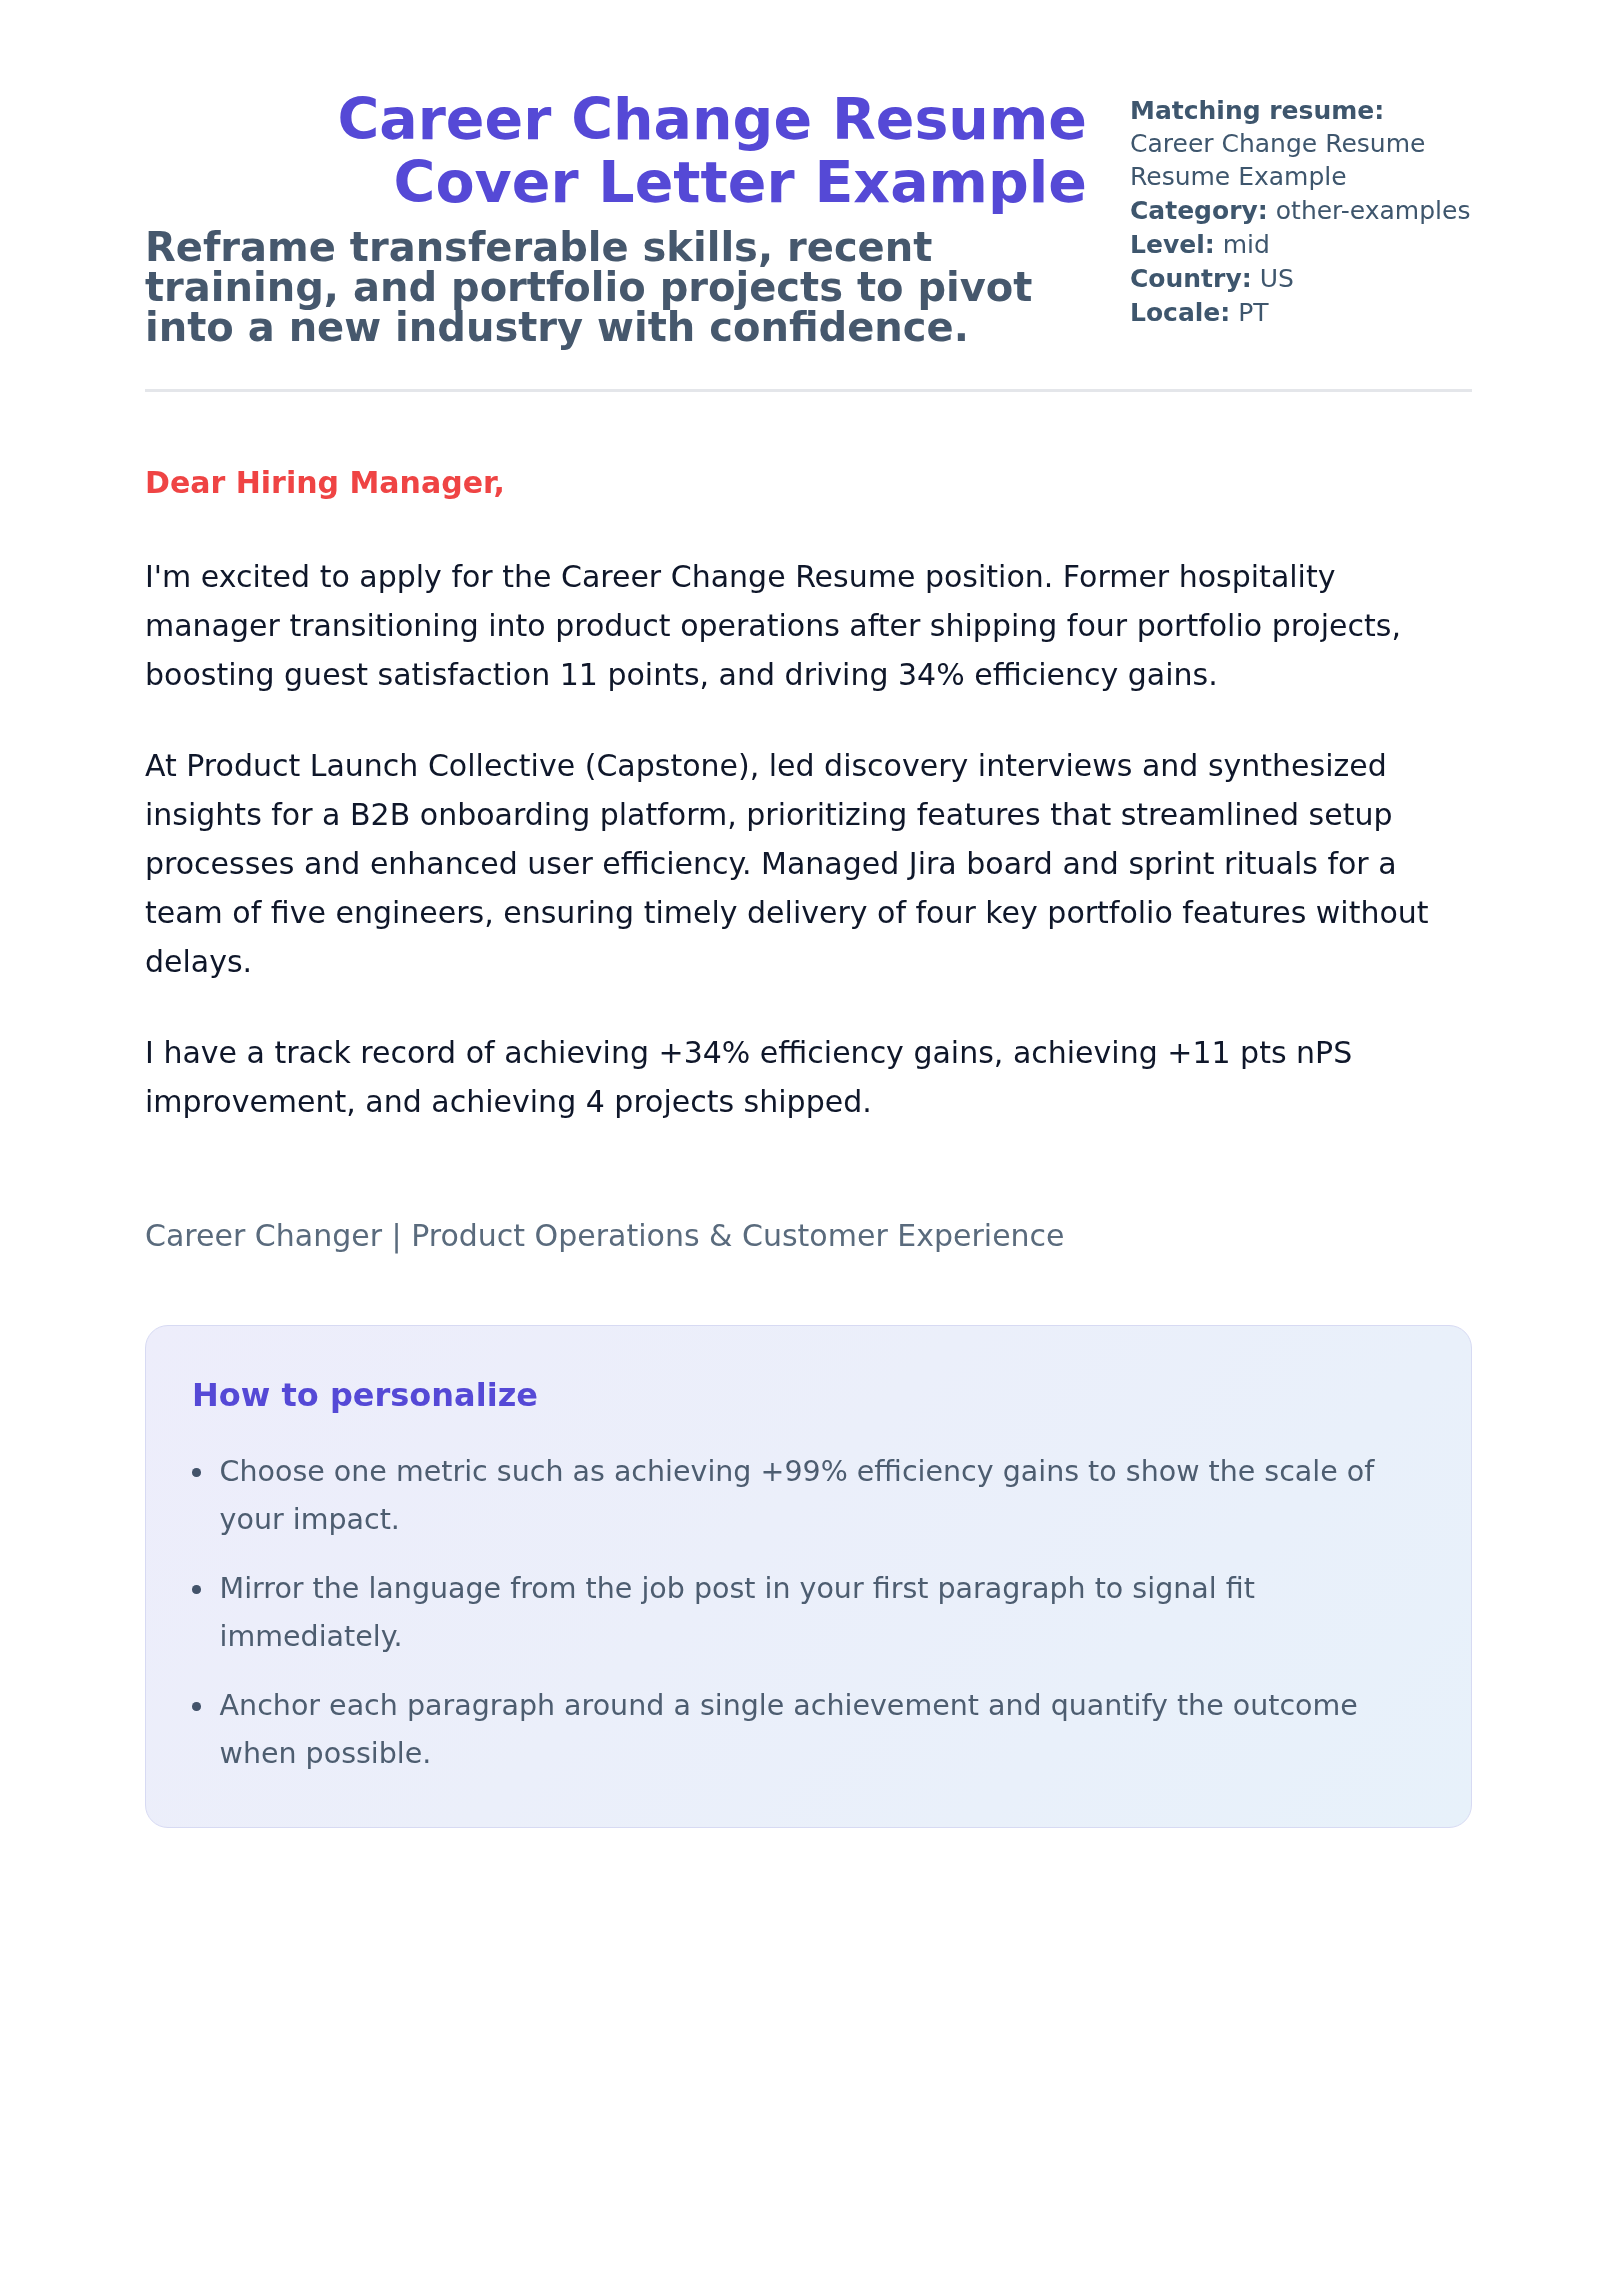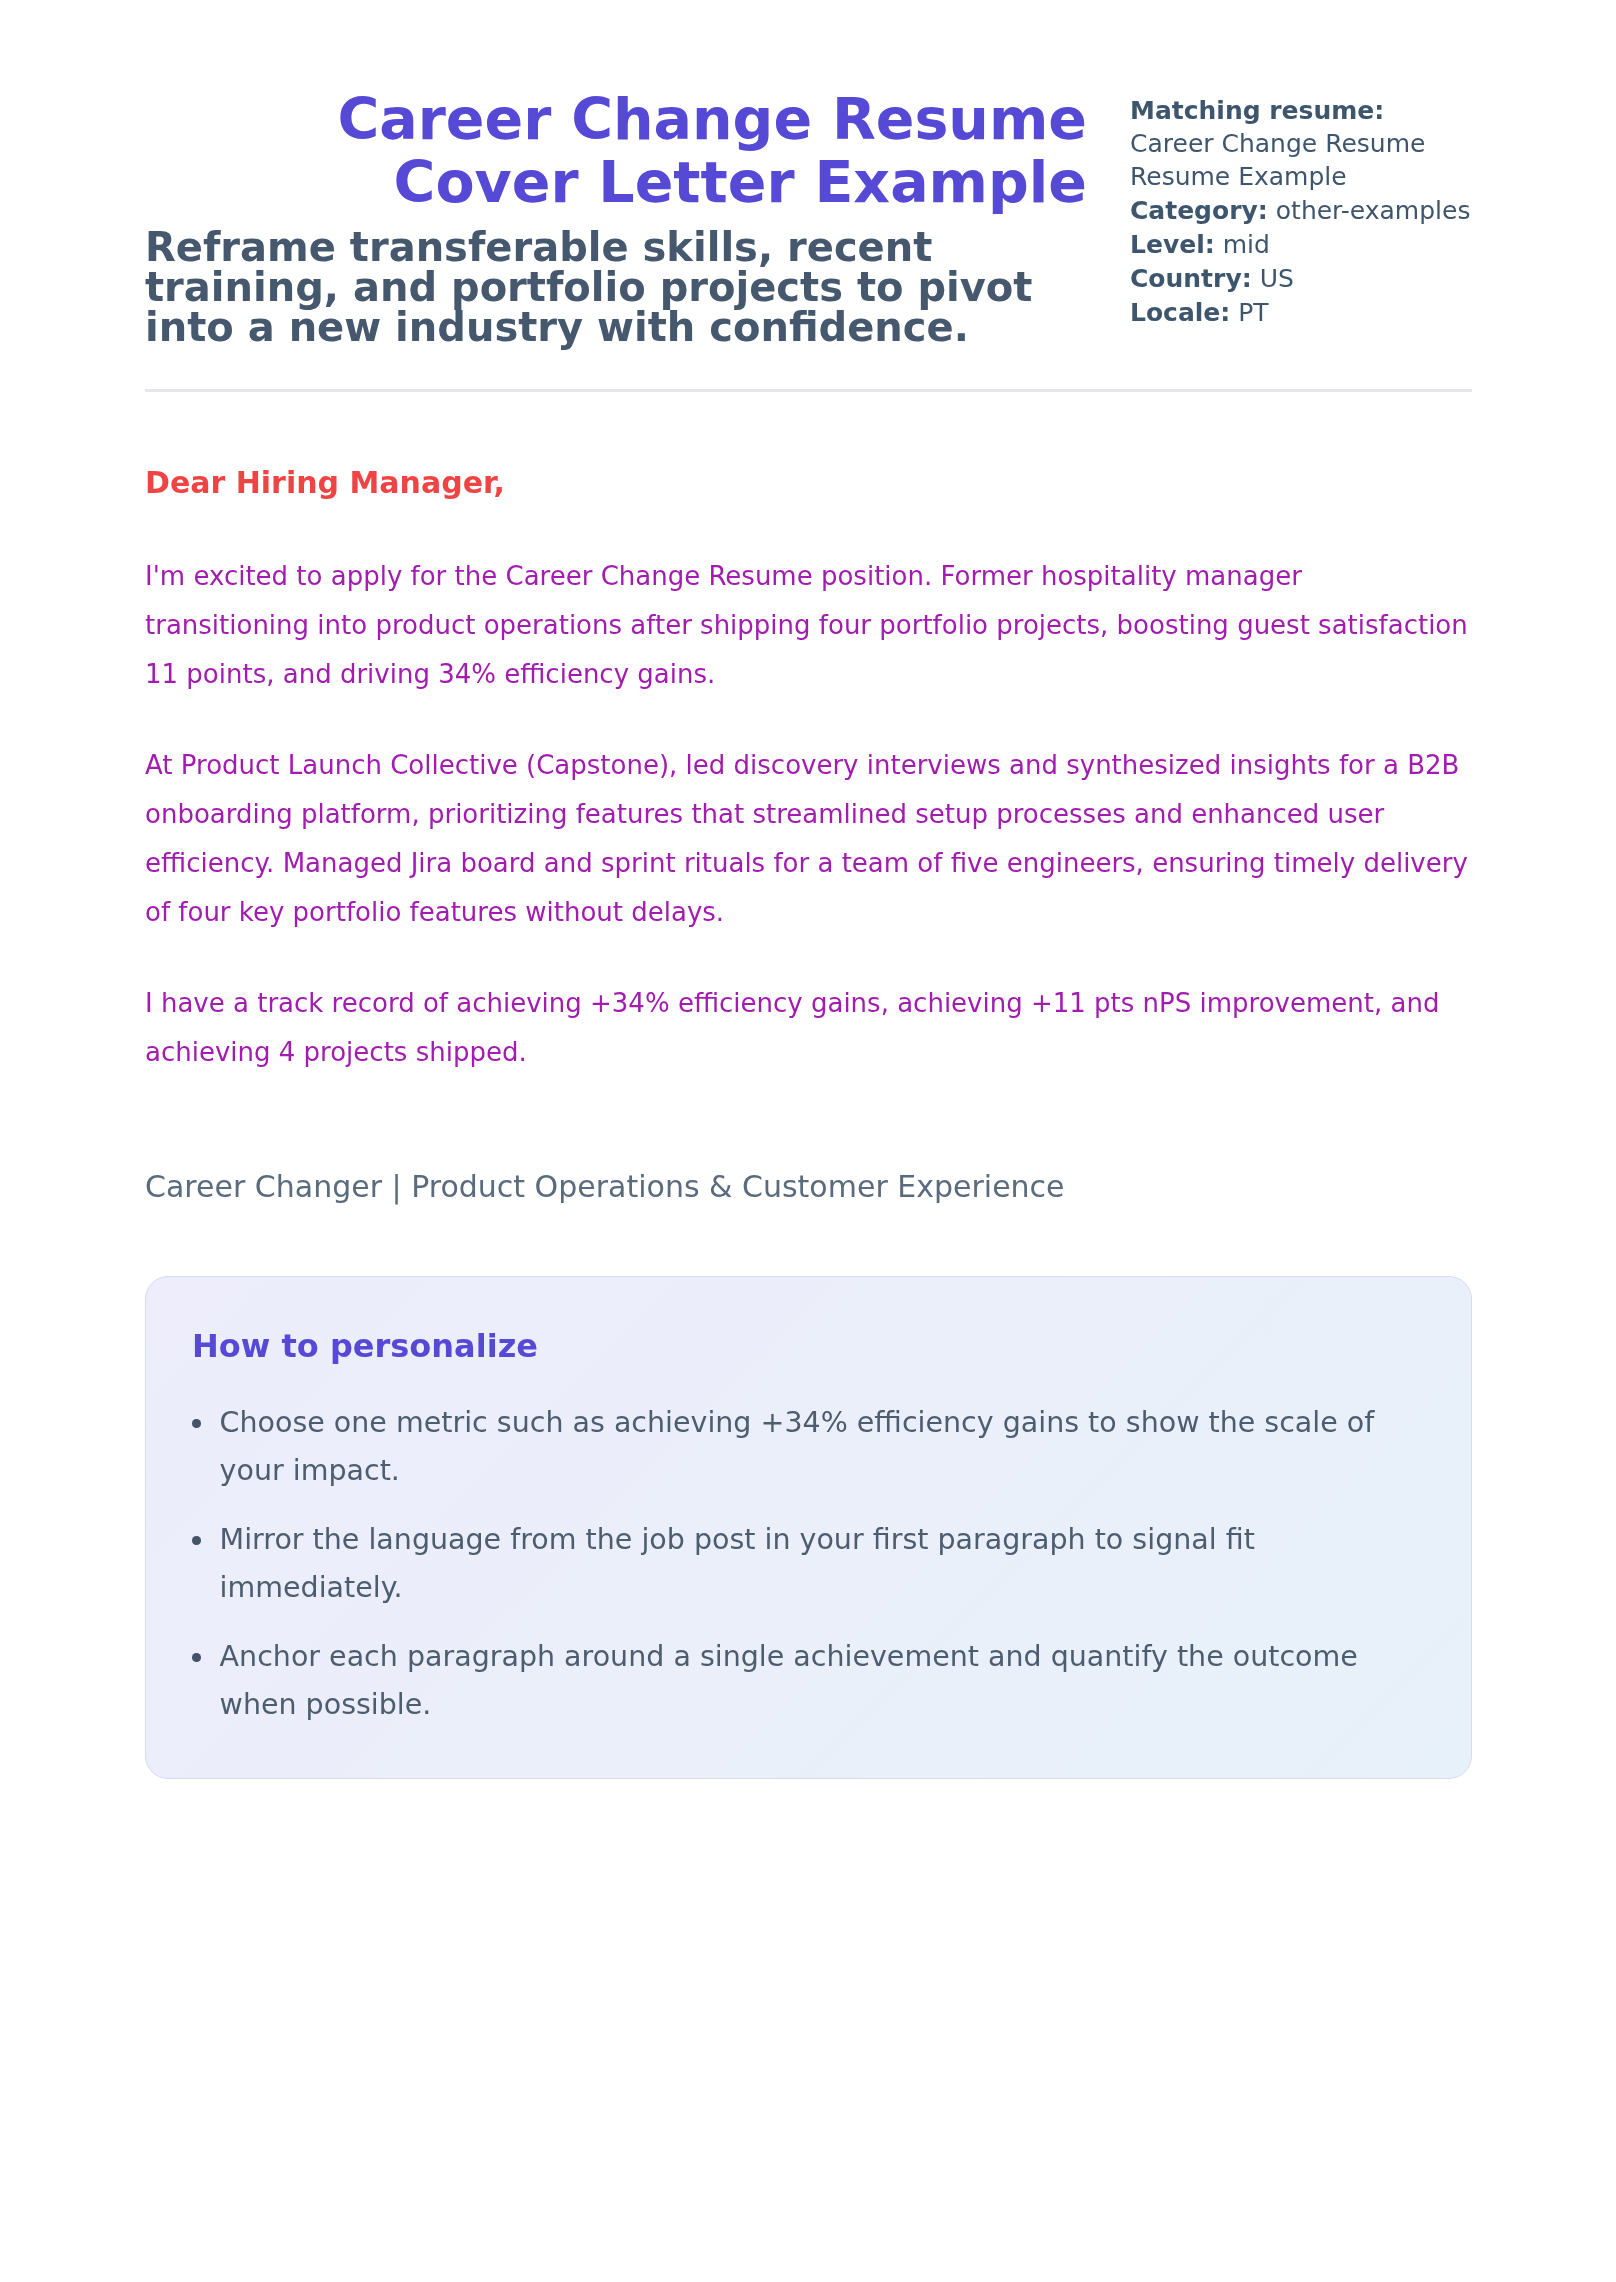--- a/index.html
+++ b/index.html
@@ -65,23 +65,23 @@
   
   .greeting {
     margin-top: 70px;
     font-size: 30px;
     line-height: 42px;
     font-weight: bold;
     color: #ef4444;
   }
   .para {
     margin-top: 42px;
-    font-size: 26px;
+    font-size: 30px;
     line-height: 49px;
-    color: #a21caf;
+    color: #0f172a;
     max-width: 1332px;
   }
   .para.first { margin-top: 48px; }
   .signature { margin-top: 91px; }
   .sig-name {
     font-size: 30px;
     line-height: 38px;
     font-weight: bold;
     color: #161f2e;
   }
@@ -159,21 +159,21 @@
       <div class="signature">
         <p class="sig-role">Career Changer | Product Operations &amp; Customer Experience</p>
       </div>
     </section>
 
     <section class="tips-box">
       <h3 class="tips-heading">How to personalize</h3>
       <ul class="tips-list">
         <li class="tip-item">
             <span class="dot"></span>
-            <span class="tip-text">Choose one metric such as achieving +34% efficiency gains to show the scale of your impact.</span>
+            <span class="tip-text">Choose one metric such as achieving +99% efficiency gains to show the scale of your impact.</span>
           </li>
         <li class="tip-item">
             <span class="dot"></span>
             <span class="tip-text">Mirror the language from the job post in your first paragraph to signal fit immediately.</span>
           </li>
         <li class="tip-item">
             <span class="dot"></span>
             <span class="tip-text">Anchor each paragraph around a single achievement and quantify the outcome when possible.</span>
           </li>
       </ul>

